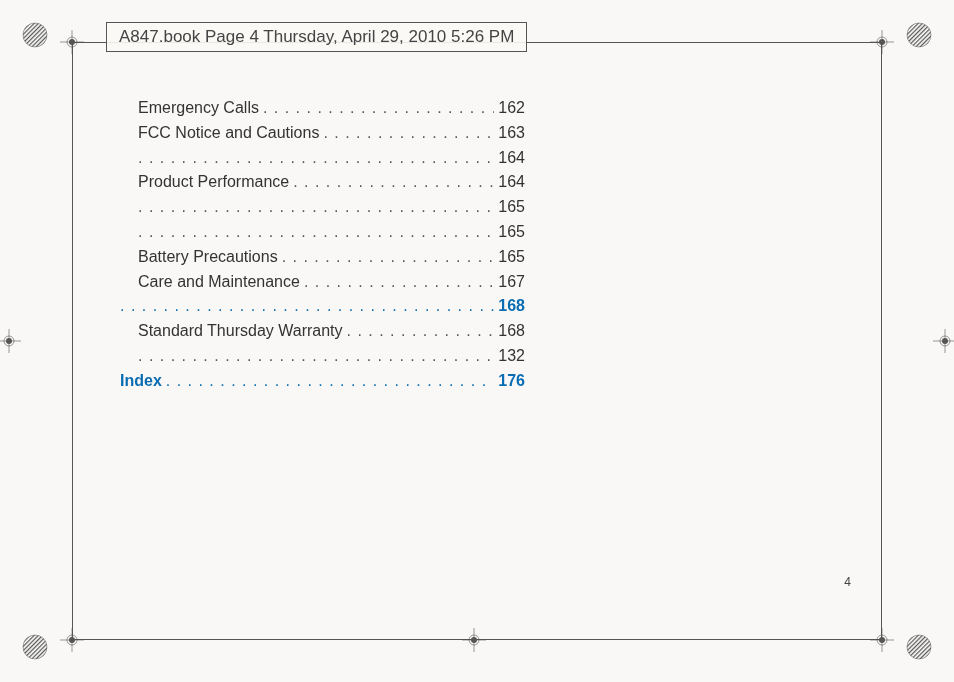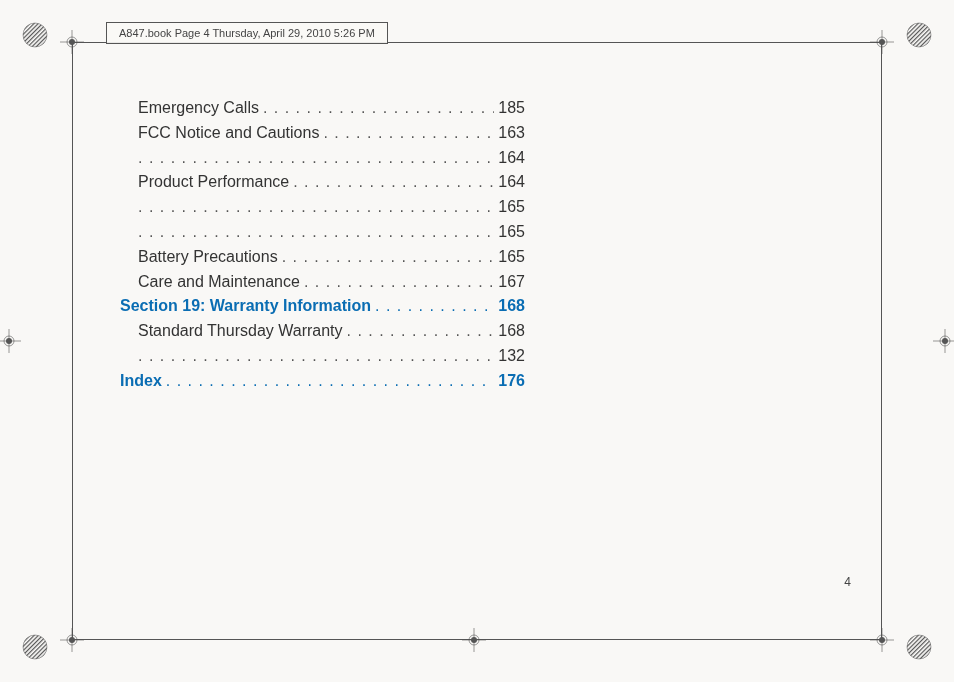--- a/index.html
+++ b/index.html
@@ -59,21 +59,21 @@
       border-left: 0.5px solid #555;
     }
 
     
     .header-box {
       position: absolute;
       left: 106px;
       top: 22px;
       border: 0.5px solid #555;
       padding: 4px 12px 4px 12px;
-      font-size: 11px;
+      font-size: 17px;
       color: #444;
       background: rgba(249,248,246,0.9);
     }
 
     
     .content {
       position: absolute;
       left: 120px;
       top: 96px;
       width: 405px;
@@ -205,21 +205,21 @@
 </div>
 
 <div class="header-box">
   <span>A847.book  Page 4  Thursday, April 29, 2010  5:26 PM</span>
 </div>
 
 <div class="content" id="toc">
     <div class="toc-row sub">
       <span class="toc-label">Emergency Calls</span>
       <span class="toc-dots">. . . . . . . . . . . . . . . . . . . . . . . . . . . . . . . . . . . . . . . . . . . . . . . . . . . . . . . . . . . . . . . . . . . . . . . . . . . . . . . .</span>
-      <span class="toc-page">185</span>
+      <span class="toc-page">162</span>
     </div>
     <div class="toc-row sub">
       <span class="toc-label">FCC Notice and Cautions</span>
       <span class="toc-dots">. . . . . . . . . . . . . . . . . . . . . . . . . . . . . . . . . . . . . . . . . . . . . . . . . . . . . . . . . . . . . . . . . . . . . . . . . . . . . . . .</span>
       <span class="toc-page">163</span>
     </div>
     <div class="toc-row sub">
       <span class="toc-dots">. . . . . . . . . . . . . . . . . . . . . . . . . . . . . . . . . . . . . . . . . . . . . . . . . . . . . . . . . . . . . . . . . . . . . . . . . . . . . . . .</span>
       <span class="toc-page">164</span>
     </div>
@@ -240,21 +240,20 @@
       <span class="toc-label">Battery Precautions</span>
       <span class="toc-dots">. . . . . . . . . . . . . . . . . . . . . . . . . . . . . . . . . . . . . . . . . . . . . . . . . . . . . . . . . . . . . . . . . . . . . . . . . . . . . . . .</span>
       <span class="toc-page">165</span>
     </div>
     <div class="toc-row sub">
       <span class="toc-label">Care and Maintenance</span>
       <span class="toc-dots">. . . . . . . . . . . . . . . . . . . . . . . . . . . . . . . . . . . . . . . . . . . . . . . . . . . . . . . . . . . . . . . . . . . . . . . . . . . . . . . .</span>
       <span class="toc-page">167</span>
     </div>
     <div class="toc-row section-row">
-      <span class="toc-label">Section 19:  Warranty Information</span>
       <span class="toc-dots">. . . . . . . . . . . . . . . . . . . . . . . . . . . . . . . . . . . . . . . . . . . . . . . . . . . . . . . . . . . . . . . . . . . . . . . . . . . . . . . .</span>
       <span class="toc-page">168</span>
     </div>
     <div class="toc-row sub">
       <span class="toc-label">Standard Thursday Warranty</span>
       <span class="toc-dots">. . . . . . . . . . . . . . . . . . . . . . . . . . . . . . . . . . . . . . . . . . . . . . . . . . . . . . . . . . . . . . . . . . . . . . . . . . . . . . . .</span>
       <span class="toc-page">168</span>
     </div>
     <div class="toc-row sub">
       <span class="toc-dots">. . . . . . . . . . . . . . . . . . . . . . . . . . . . . . . . . . . . . . . . . . . . . . . . . . . . . . . . . . . . . . . . . . . . . . . . . . . . . . . .</span>

